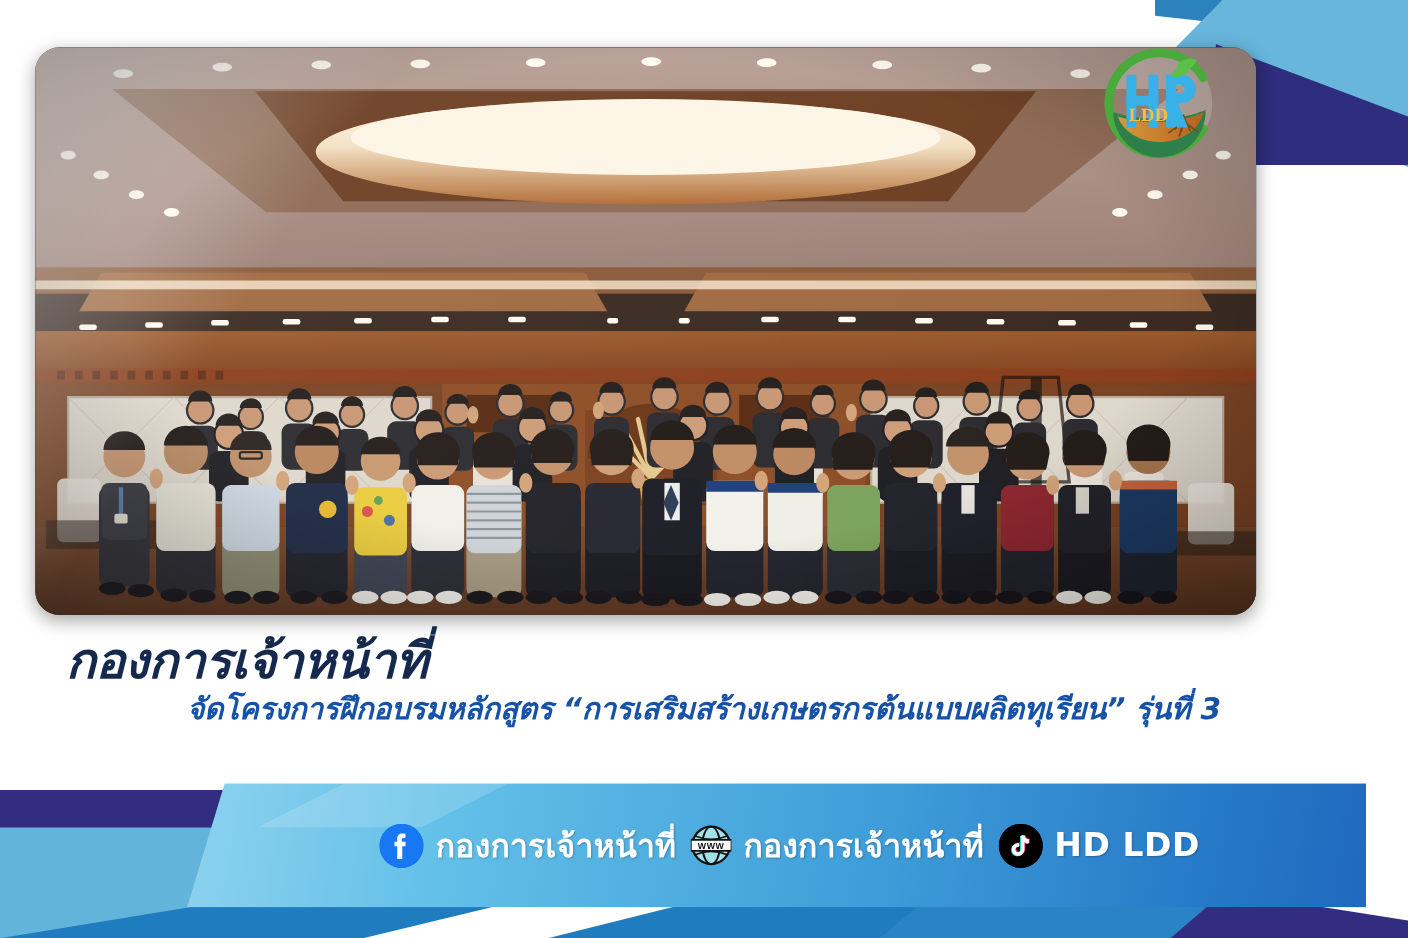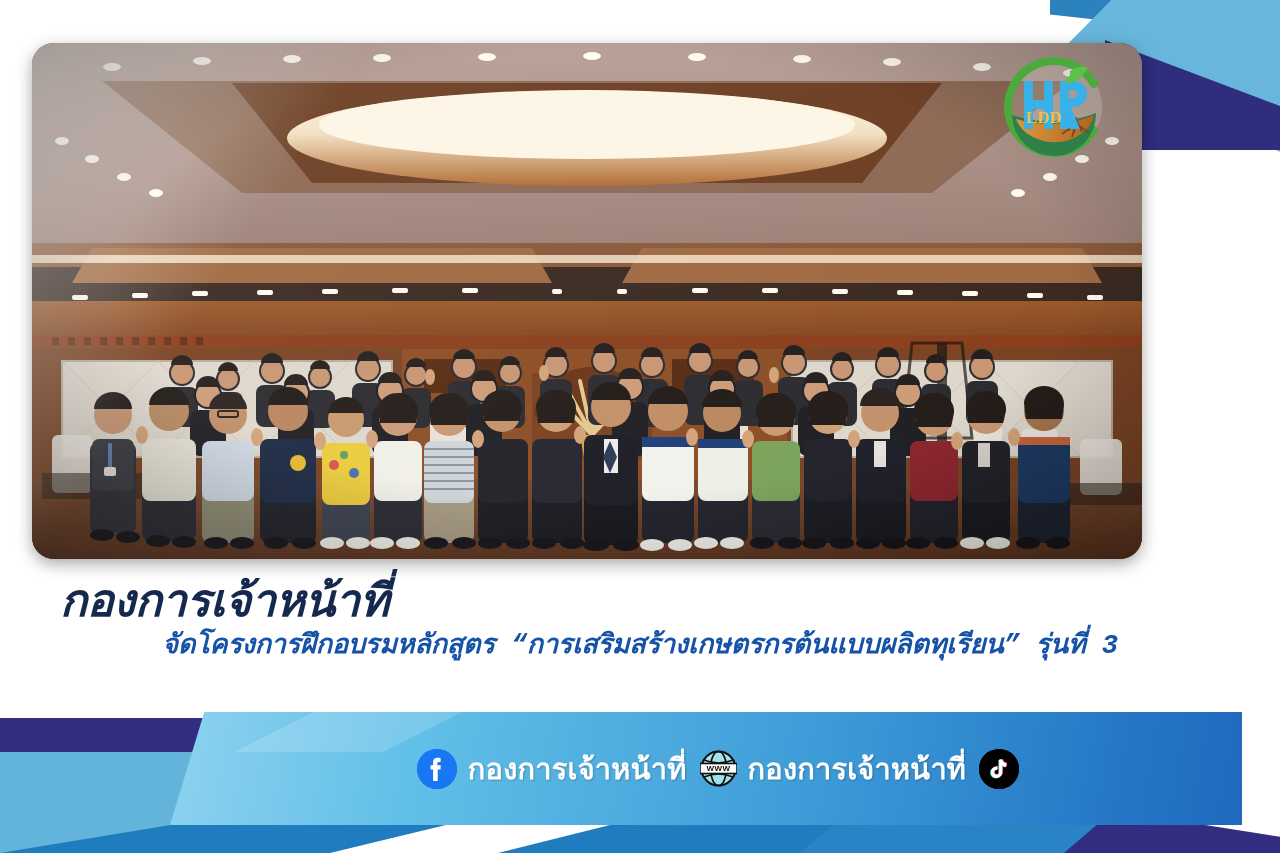--- a/index.html
+++ b/index.html
@@ -85,33 +85,33 @@
     color:#14294d; line-height:1.0; padding-left:60px;
     letter-spacing:-0.5px;
     text-shadow:0 1px 1px rgba(255,255,255,0.9);
   }
   .h-line {
     font-size:27px; font-weight:bold; font-style:italic;
     color:#1552a8; line-height:1.28; letter-spacing:-0.2px;
     text-align:center; white-space:nowrap;
     text-shadow:0 1px 1px rgba(255,255,255,0.85);
   }
-  .h-line.l2 { padding-top:6px;font-family:Liberation Mono, monospace; }
+  .h-line.l2 { padding-top:6px; }
 
   
   .photo-frame {
     position:absolute; left:32px; top:43px; width:1110px; height:516px;
     border-radius:22px; overflow:hidden;
     box-shadow:0 5px 16px rgba(0,0,0,0.35);
     background:#3a2a22;
   }
   .photo-frame svg { display:block; width:100%; height:100%; }
 
   
-  .hr-logo { position:absolute; left:1000px; top:53px; width:108px; height:108px; z-index:6; }
+  .hr-logo { position:absolute; left:1000px; top:40px; width:108px; height:108px; z-index:6; }
 </style>
 </head>
 <body>
 
 <div class="stage">
 
   <div class="deco tr-midblue"></div>
   <div class="deco tr-lightblue"></div>
   <div class="deco tr-navy"></div>
 
@@ -687,18 +687,19 @@
 
       <div class="social-item">
         <span class="tt-icon">
           <svg width="40" height="40" viewBox="0 0 40 40">
             <circle cx="20" cy="20" r="20" fill="#000"></circle>
             <path d="M26.6 14.5c-2 0-3.7-1.5-4-3.4h-3.2v12.6c0 1.4-1.1 2.5-2.5 2.5s-2.5-1.1-2.5-2.5 1.1-2.5 2.5-2.5c.3 0 .6 0 .8.1v-3.2c-.3 0-.5-.1-.8-.1-3.2 0-5.7 2.6-5.7 5.7s2.6 5.7 5.7 5.7 5.7-2.6 5.7-5.7v-6.7c1.1.8 2.5 1.3 4 1.3z" fill="#25f4ee"></path>
             <path d="M28.1 13.4c-2 0-3.7-1.5-4-3.4h-3.2v12.6c0 1.4-1.1 2.5-2.5 2.5s-2.5-1.1-2.5-2.5 1.1-2.5 2.5-2.5c.3 0 .6 0 .8.1v-3.2c-.3 0-.5-.1-.8-.1-3.2 0-5.7 2.6-5.7 5.7s2.6 5.7 5.7 5.7 5.7-2.6 5.7-5.7v-6.7c1.1.8 2.5 1.3 4 1.3z" fill="#fe2c55"></path>
             <path d="M27.3 14c-2 0-3.7-1.5-4-3.4h-3.2v12.6c0 1.4-1.1 2.5-2.5 2.5s-2.5-1.1-2.5-2.5 1.1-2.5 2.5-2.5c.3 0 .6 0 .8.1v-3.2c-.3 0-.5-.1-.8-.1-3.2 0-5.7 2.6-5.7 5.7s2.6 5.7 5.7 5.7 5.7-2.6 5.7-5.7v-6.7c1.1.8 2.5 1.3 4 1.3z" fill="#fff"></path>
           </svg>
         </span>
+        <span class="social-label latin">HD LDD</span>
       </div>
 
     </div>
   </div>
 
 </div>
 
 </body></html>

